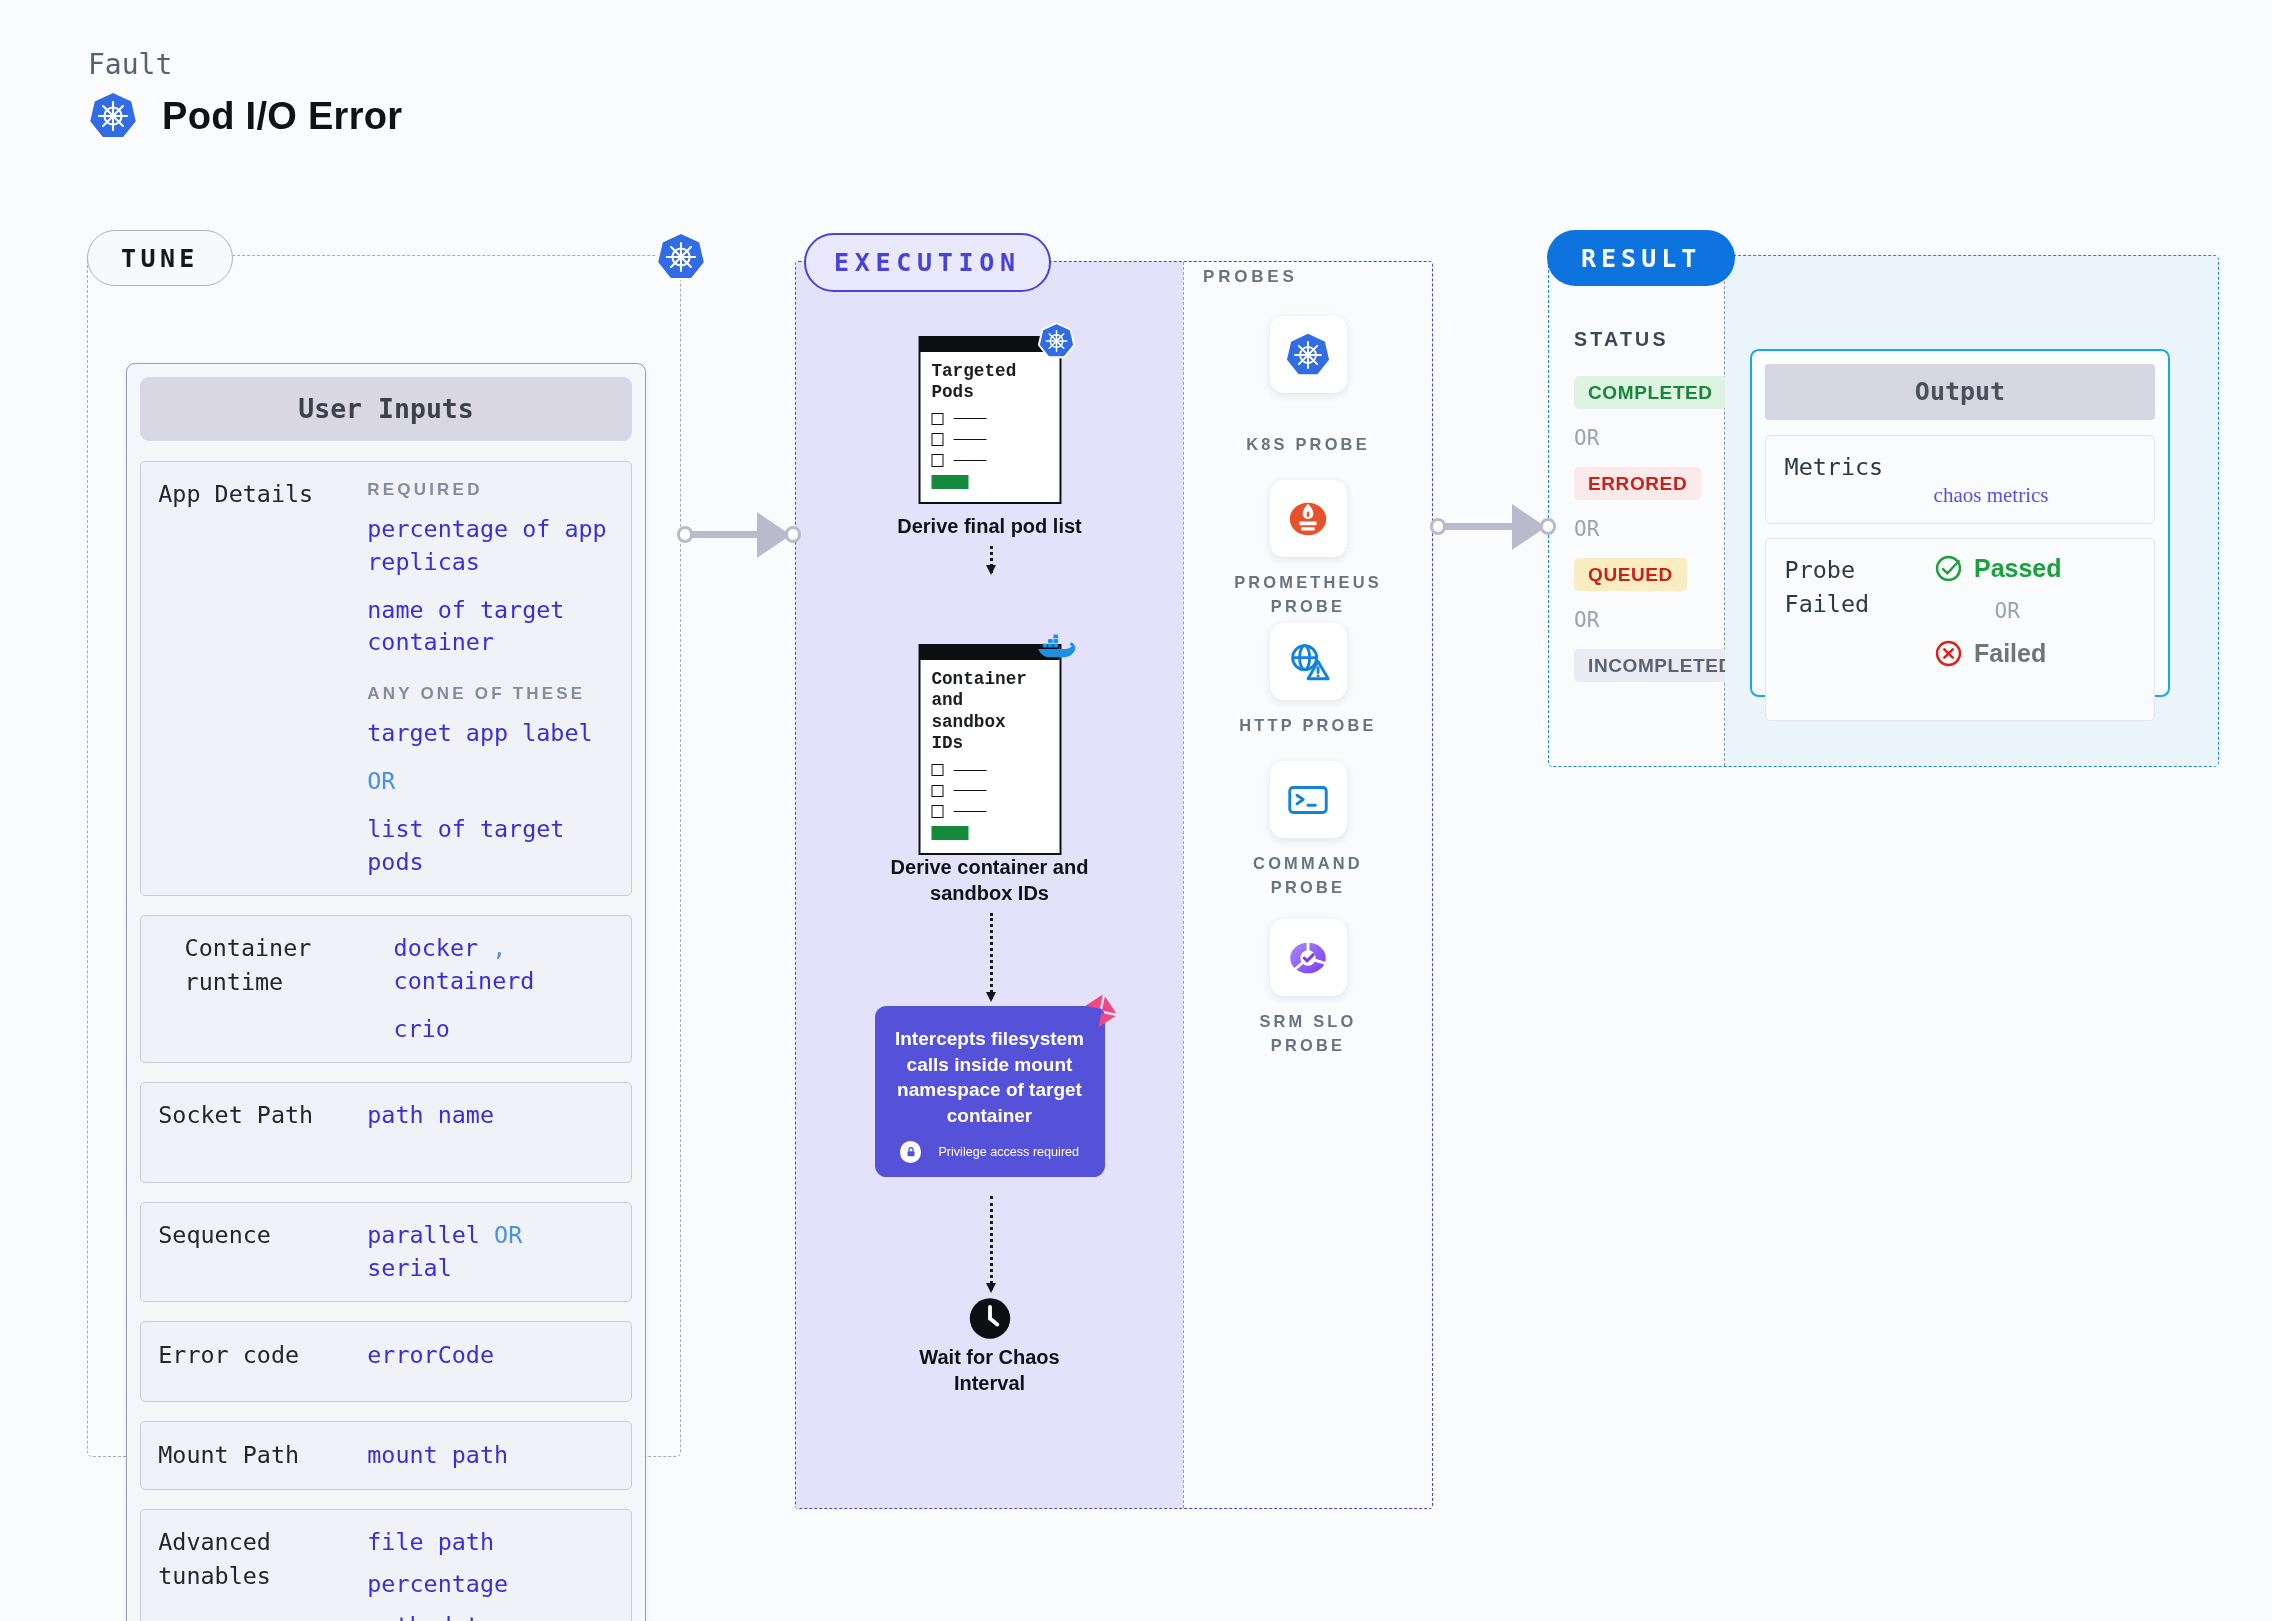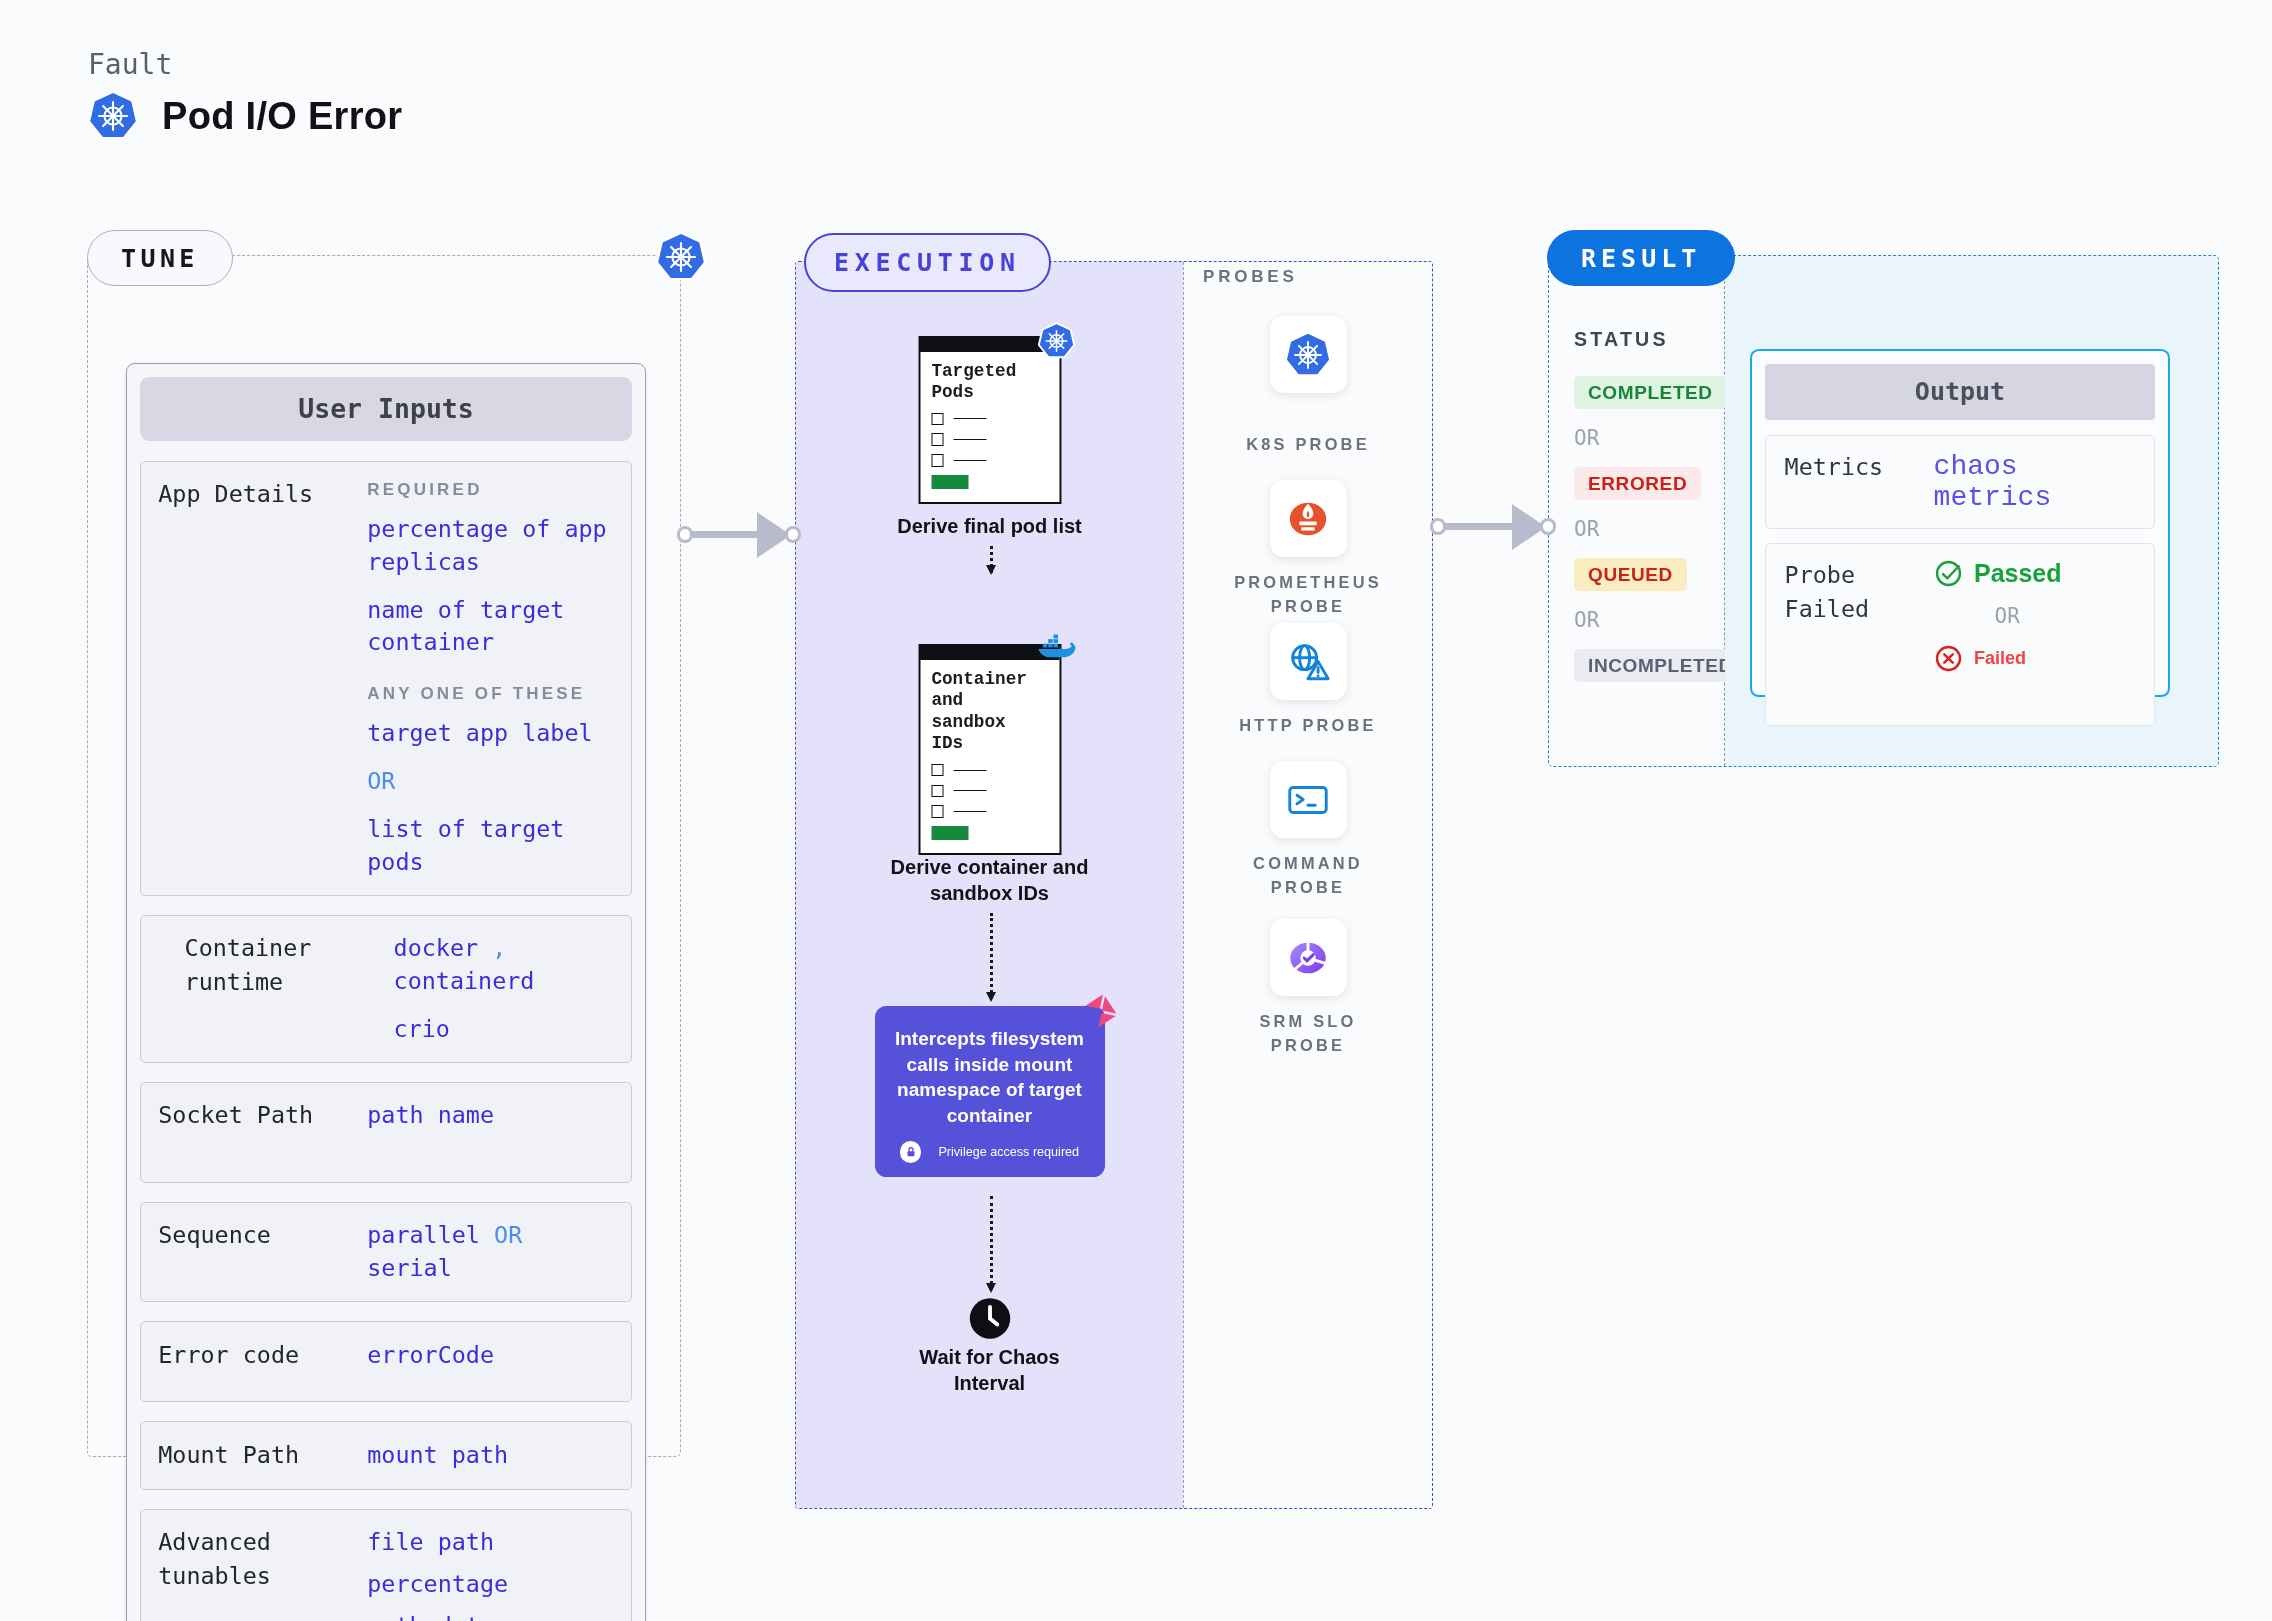--- a/index.html
+++ b/index.html
@@ -105,26 +105,26 @@
   .status-or { font-family:"DejaVu Sans Mono",monospace; font-size:21px; color:#9AA1AF; margin:17px 0; }
   .badge-line { line-height:1; }
 
   .output-area { flex:1; background:#E9F5FB; position:relative; }
   .output-card { position:absolute; left:25px; top:93px; right:48px; height:348px; background:#FBFCFE; border:2.5px solid #16AAE4; border-radius:8.8px; padding:12.6px; }
   .output-header { height:56px; background:#D6D5E2; border-radius:3.8px; display:flex; align-items:center; justify-content:center; font-family:"DejaVu Sans Mono",monospace; font-weight:bold; font-size:25px; color:#4A4F5C;text-align:center; }
   .out-row { border:1.3px solid #E2E5EE; border-radius:5px; background:#FAFBFD; display:flex; padding:15px 19px; }
   .out-row.metrics { margin-top:15px; }
   .out-row.proberes { margin-top:14px; min-height:183px; }
   .out-lbl { width:149px; flex:none; font-family:"DejaVu Sans Mono",monospace; font-size:23.4px; color:#2F3644; line-height:1.45; }
-  .out-val { font-family:Liberation Mono, monospace; font-size:28px; color:#5A4FE8; }
+  .out-val { font-family:Liberation Serif, serif; font-size:21px; color:#5A4FE8;margin-top:32px; }
   .passfail { display:flex; flex-direction:column; }
   .pf-row { display:flex; align-items:center; gap:11.4px; }
   .pf-row svg { width:29px; height:29px; flex:none; }
   .pf-passed { font-size:25px; font-weight:bold; color:#18A23B; }
-  .pf-failed { font-size:18px; font-weight:bold; color:#ef4444; }
+  .pf-failed { font-size:25px; font-weight:bold; color:#737373; }
   .pf-or { font-family:"DejaVu Sans Mono",monospace; font-size:21px; color:#9AA1AF; margin:16.4px 0 16.4px 61px; }
 </style>
 </head>
 <body>
 
 <svg width="0" height="0" style="position:absolute">
   <defs>
     <g id="k8s-logo">
       <polygon points="50,3 87.3,20.4 96.5,60.6 70.7,92.8 29.3,92.8 3.5,60.6 12.7,20.4" fill="#326CE5" stroke="#FFFFFF" stroke-width="5" stroke-linejoin="round"></polygon>
       <g stroke="#FFFFFF" stroke-width="4" stroke-linecap="round" fill="none">

